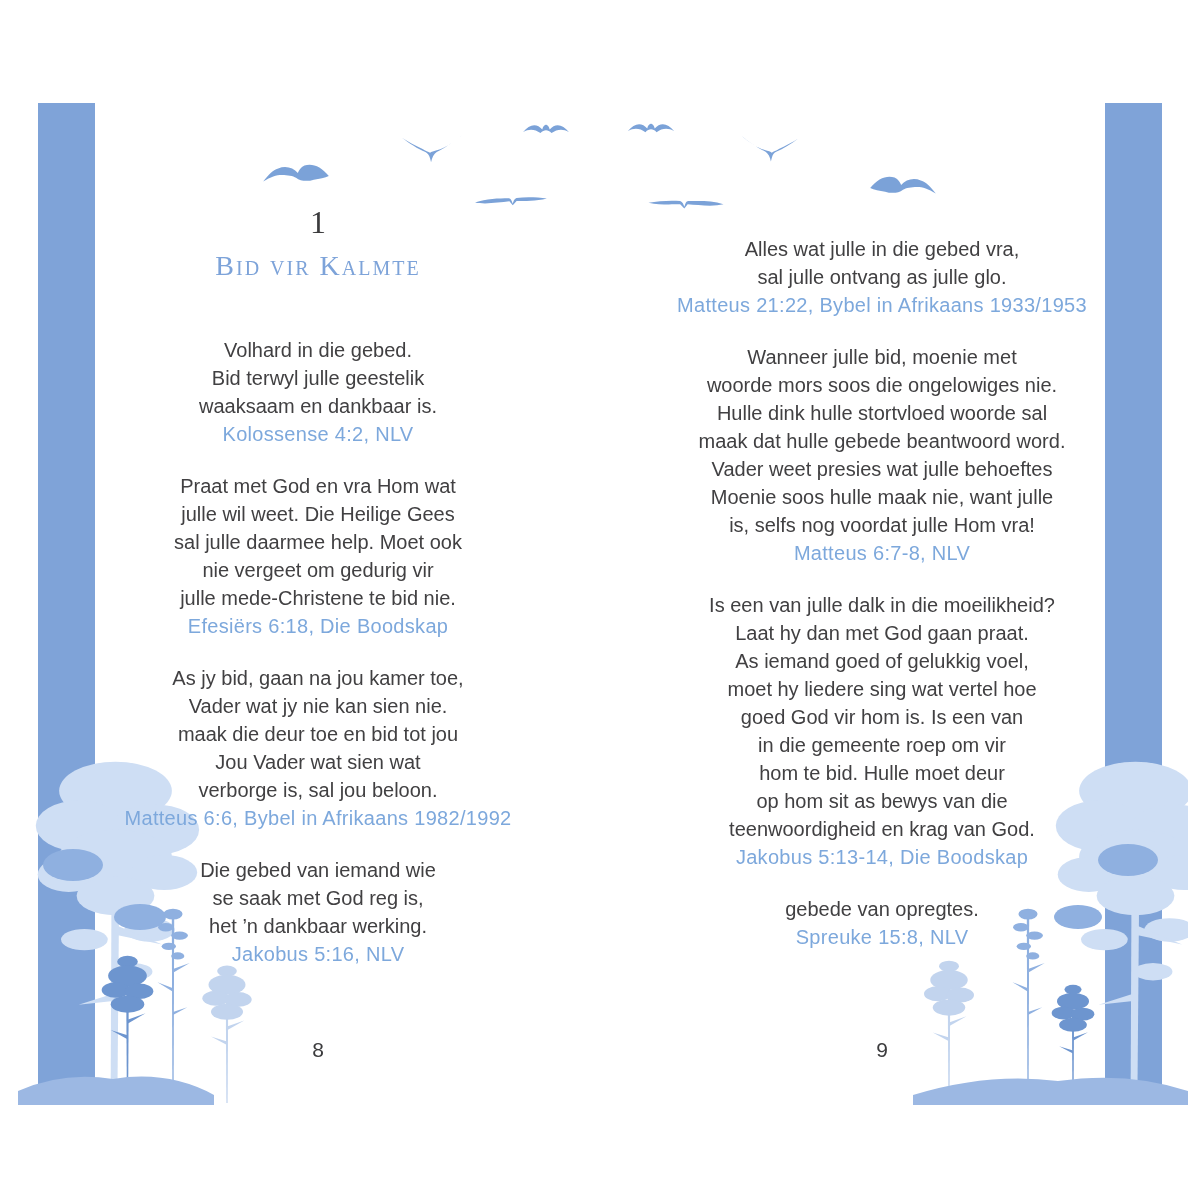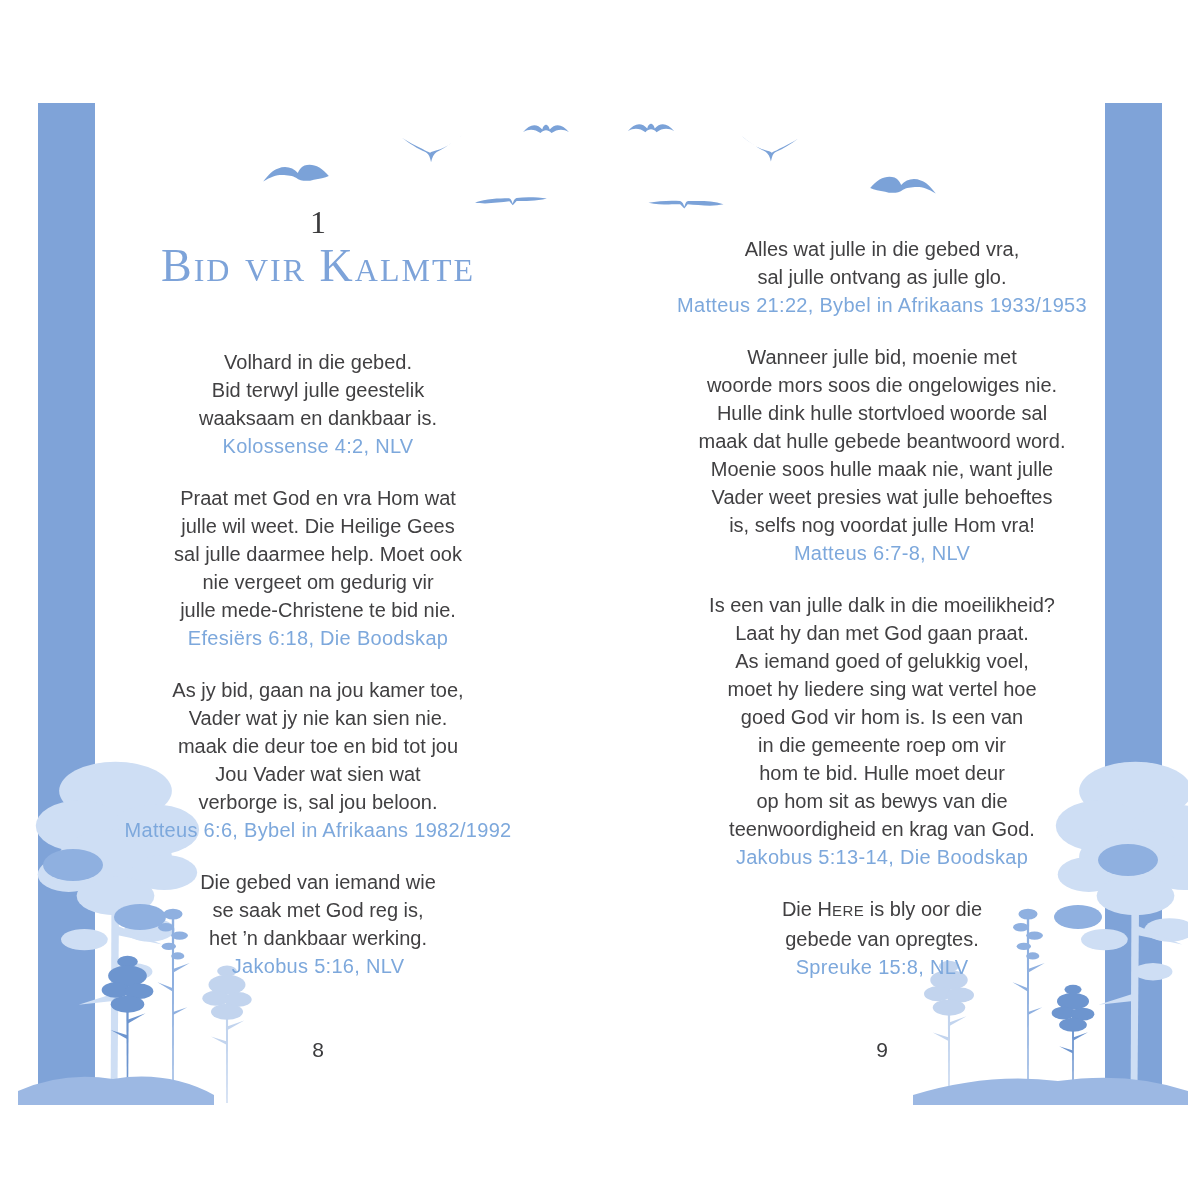--- a/index.html
+++ b/index.html
@@ -20,22 +20,22 @@
   .corner.cl{left:18px;top:745px;}
   .corner.cr{left:878px;top:745px;}
 
   
   .col{position:absolute;text-align:center;color:var(--body-text,#414042);}
   .col.left{left:108px;top:202px;width:420px;}
   .col.right{left:660px;top:210px;width:444px;margin-top:25px;}
 
   .chapter-number{font-family:"Liberation Serif",serif;font-size:32px;line-height:40px;color:#3b3b3d;}
   .chapter-title{font-family:"Liberation Serif",serif;font-variant:small-caps;
-                 font-size:46px;line-height:48px;letter-spacing:2px;
-                 color:var(--title-blue,#7da3d9);margin-bottom:58px;}
+                 font-size:28px;line-height:48px;letter-spacing:2px;
+                 color:var(--title-blue,#7da3d9);margin-bottom:46px;}
 
   .quote{font-size:20px;line-height:28px;margin-bottom:24px;}
   .line{white-space:nowrap;}
   .ref{color:var(--reference-blue,#7da8dc);letter-spacing:.3px;}
   .italic{}
   .smallcaps{font-size:15px;letter-spacing:.5px;}
 
   .page-number{position:absolute;top:1038px;font-size:21px;color:#3b3b3d;text-align:center;}
   .page-number.pl{left:108px;width:420px;}
   .page-number.pr{left:660px;width:444px;}
@@ -172,39 +172,38 @@
         <div class="quote">
           <div class="line"><span>Alles wat julle in die gebed vra,</span></div>
           <div class="line"><span>sal julle ontvang as julle glo.</span></div>
           <div class="line ref"><span>Matteus 21:22, Bybel in Afrikaans 1933/1953</span></div>
         </div>
         <div class="quote">
           <div class="line"><span>Wanneer julle bid, moenie met</span></div>
           <div class="line"><span>woorde mors soos die ongelowiges nie.</span></div>
           <div class="line"><span>Hulle dink hulle stortvloed woorde sal</span></div>
           <div class="line"><span>maak dat hulle gebede beantwoord word.</span></div>
+          <div class="line"><span>Vader weet presies wat julle behoeftes</span></div>
           <div class="line"><span>Moenie soos hulle maak nie, want julle</span></div>
-          <div class="line"><span>Vader weet presies wat julle behoeftes</span></div>
           <div class="line"><span>is, selfs nog voordat julle Hom vra!</span></div>
           <div class="line ref"><span>Matteus 6:7-8, NLV</span></div>
         </div>
         <div class="quote">
           <div class="line"><span>Is een van julle dalk in die moeilikheid?</span></div>
           <div class="line"><span>Laat hy dan met God gaan praat.</span></div>
           <div class="line"><span>As iemand goed of gelukkig voel,</span></div>
           <div class="line"><span>moet hy liedere sing wat vertel hoe</span></div>
           <div class="line"><span>goed God vir hom is. Is een van</span></div>
           <div class="line"><span>in die gemeente roep om vir</span></div>
           <div class="line"><span>hom te bid. Hulle moet deur</span></div>
           <div class="line"><span>op hom sit as bewys van die</span></div>
           <div class="line"><span>teenwoordigheid en krag van God.</span></div>
           <div class="line ref"><span>Jakobus 5:13-14, </span><span class="italic">Die Boodskap</span></div>
         </div>
         <div class="quote">
-          <div class="line"><span>Die H</span><span class="smallcaps">ERE</span><span> is bly oor die</span></div>
           <div class="line"><span>gebede van opregtes.</span></div>
           <div class="line ref"><span>Spreuke 15:8, NLV</span></div>
         </div>
       </div>
   </div>
 
   <div class="page-number pl">8</div>
   <div class="page-number pr">9</div>
 
 </div>

